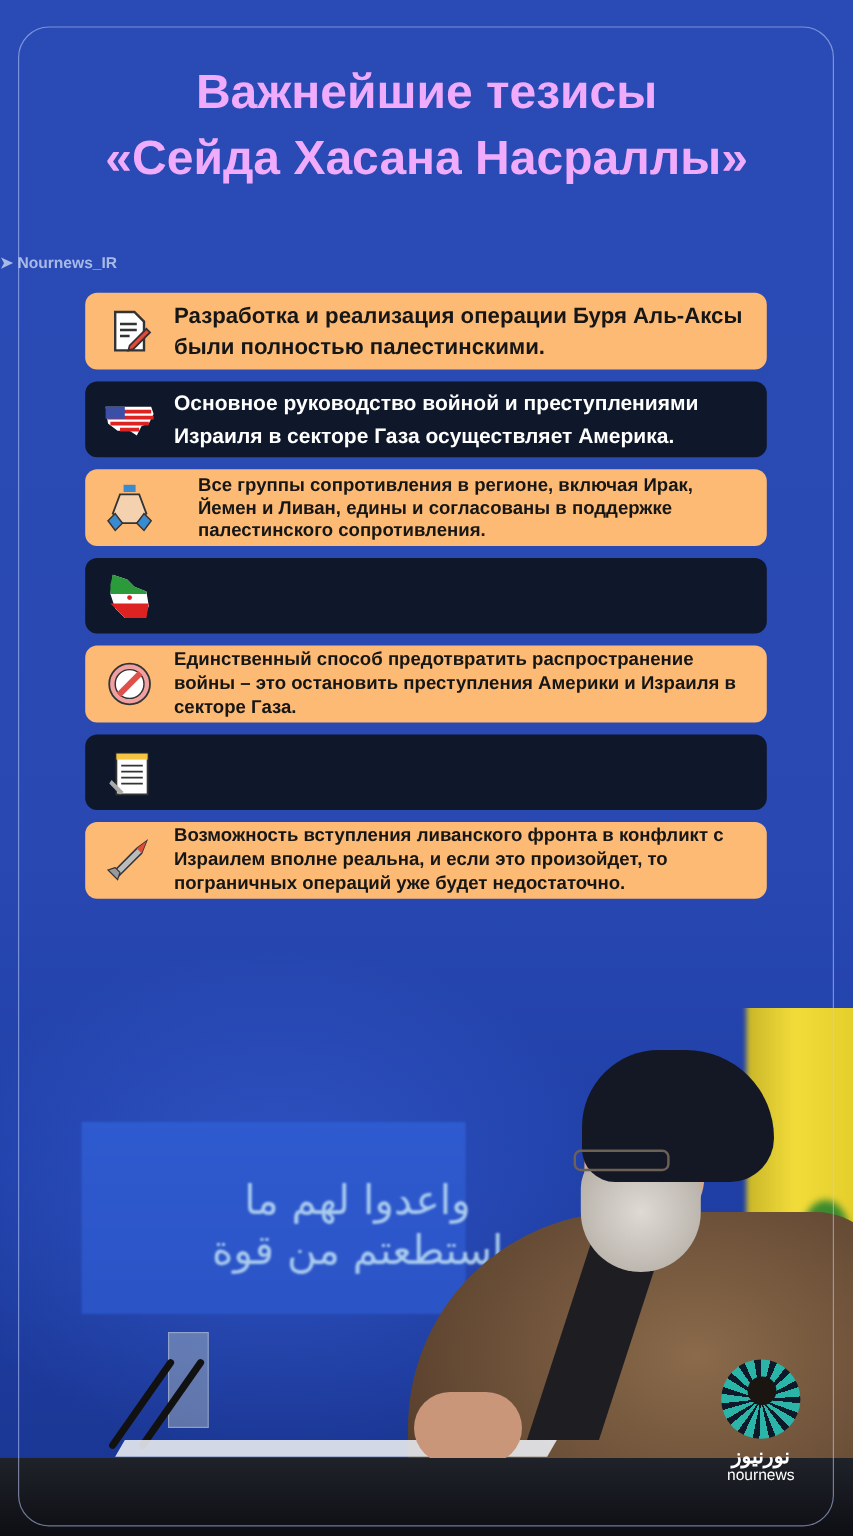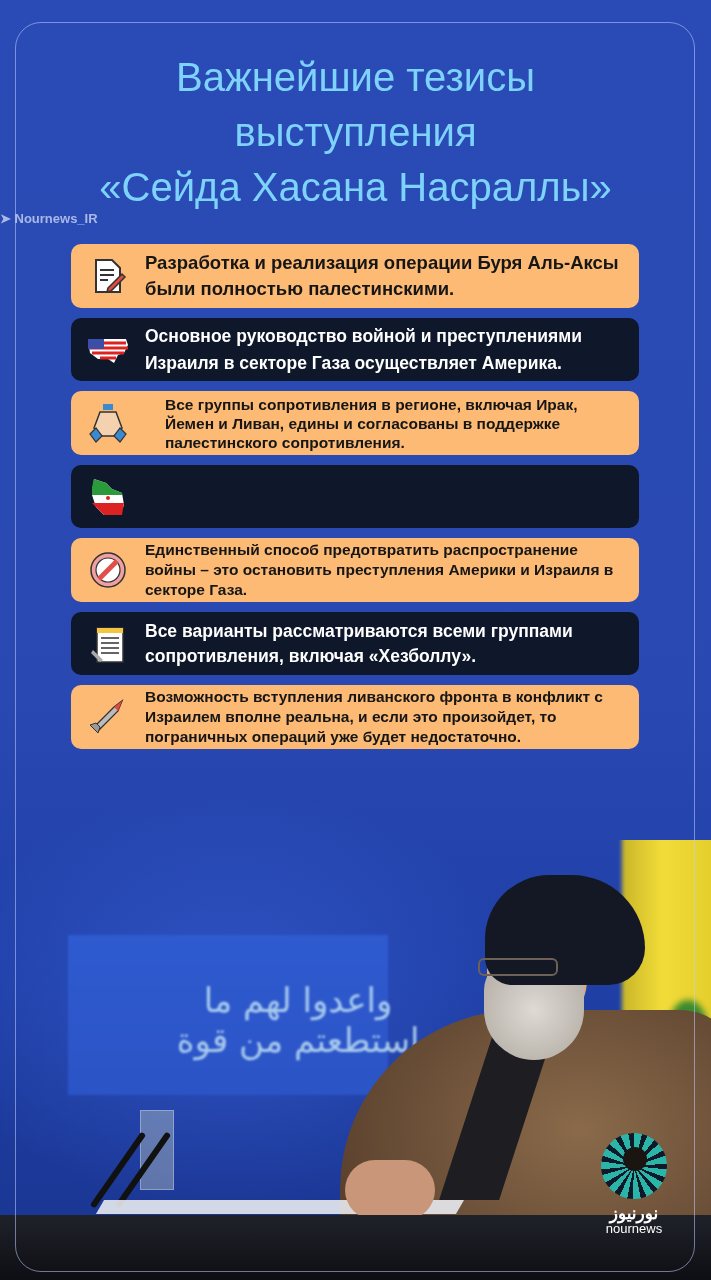--- a/index.html
+++ b/index.html
@@ -15,21 +15,21 @@
       radial-gradient(ellipse 420px 300px at 230px 1000px, rgba(60,100,220,0.55), transparent 70%),
       linear-gradient(180deg, #2a4bb5 0%, #2948b2 55%, #2040a8 75%, #1a3590 100%);
   }
   .frame {
     position: absolute; left: 15px; top: 22px; width: 680px; height: 1250px;
     border: 1.5px solid rgba(190,205,255,0.55);
     border-radius: 26px;
   }
   .title {
     position: absolute; left: 0; right: 0; top: 50px;
-    text-align: center; color: #7dd3fc; font-weight: 400;
+    text-align: center; color: #f0abfc; font-weight: 700;
     font-size: 40px; line-height: 55px;
   }
   .source {
     position: absolute; left: 0; right: 0; top: 211px;
     color: rgba(200,212,245,0.8);
     font-size: 13px; font-weight: 700;
   }
   .cards { position: absolute; left: 71px; top: 244px; width: 568px; }
   .card {
     width: 568px; border-radius: 10px; display: flex; align-items: center;
@@ -106,21 +106,20 @@
   <div class="mic" style="left:140px; top:285px;"></div>
   <div class="papers"></div>
   <div class="hands"></div>
   <div class="desk"></div>
 </div>
 
 <div class="frame"></div>
 
 <div class="title">
   <div>Важнейшие тезисы</div>
-  <div>выступления</div>
   <div>«Сейда Хасана Насраллы»</div>
 </div>
 
 <div class="source">
   <span>➤</span>
   <span>Nournews_IR</span>
 </div>
 
 <div class="cards">
 
@@ -181,21 +180,20 @@
 
   <div class="card dark" style="height:63px;">
     <div class="ic">
       <svg width="34" height="40" viewBox="0 0 34 40">
           <rect x="6" y="4" width="26" height="34" fill="#fff" stroke="#333" stroke-width="1.5"></rect>
           <rect x="6" y="4" width="26" height="5" fill="#f5c542"></rect>
           <path d="M10 14h18M10 19h18M10 24h18M10 29h18" stroke="#333" stroke-width="1.5"></path>
           <path d="M2 26l10 10-3 2-9-9z" fill="#aaa"></path>
         </svg>
     </div>
-    <div class="txt" style="font-size:17.5px; line-height:25px;">Все варианты рассматриваются всеми группами сопротивления, включая «Хезболлу».</div>
   </div>
 
   <div class="card light" style="height:64px;">
     <div class="ic">
       <svg width="40" height="40" viewBox="0 0 40 40">
           <path d="M34 4l-4 10L10 34l-4-4L26 10z" fill="#bbb" stroke="#333" stroke-width="1.3"></path>
           <path d="M34 4l-8 6 4 4z" fill="#e24a3a"></path>
           <path d="M8 26l-6 2 8 8 2-6z" fill="#999" stroke="#333" stroke-width="1"></path>
         </svg>
     </div>

